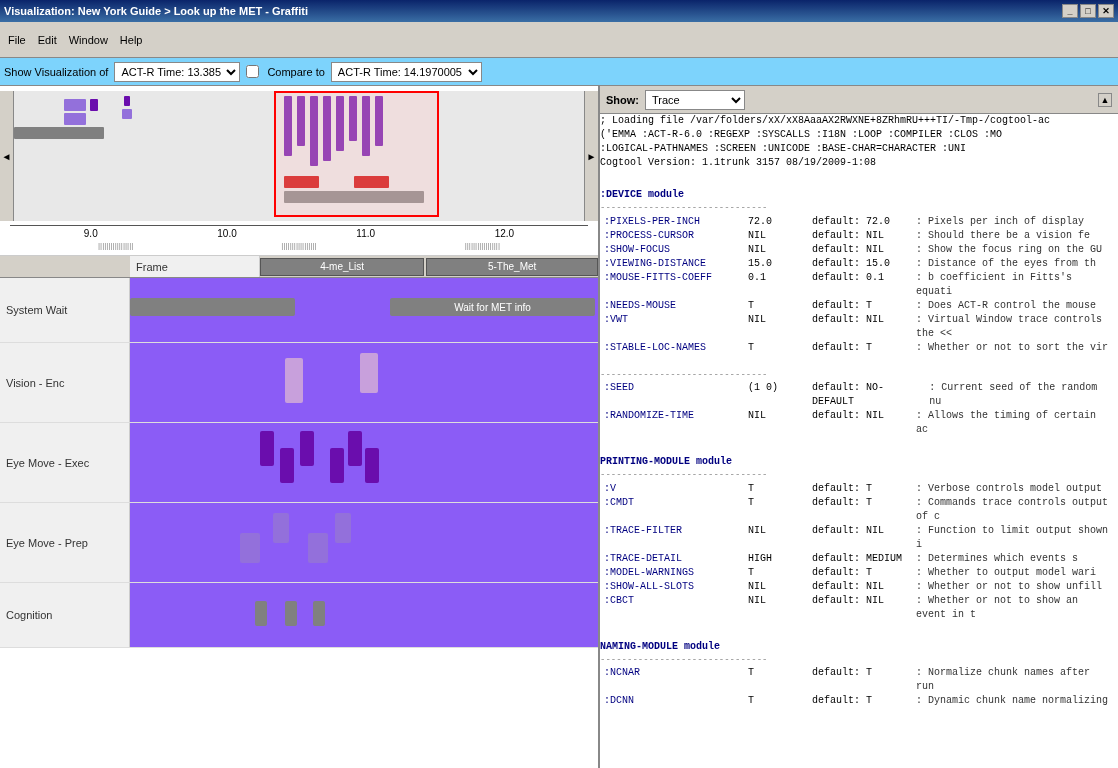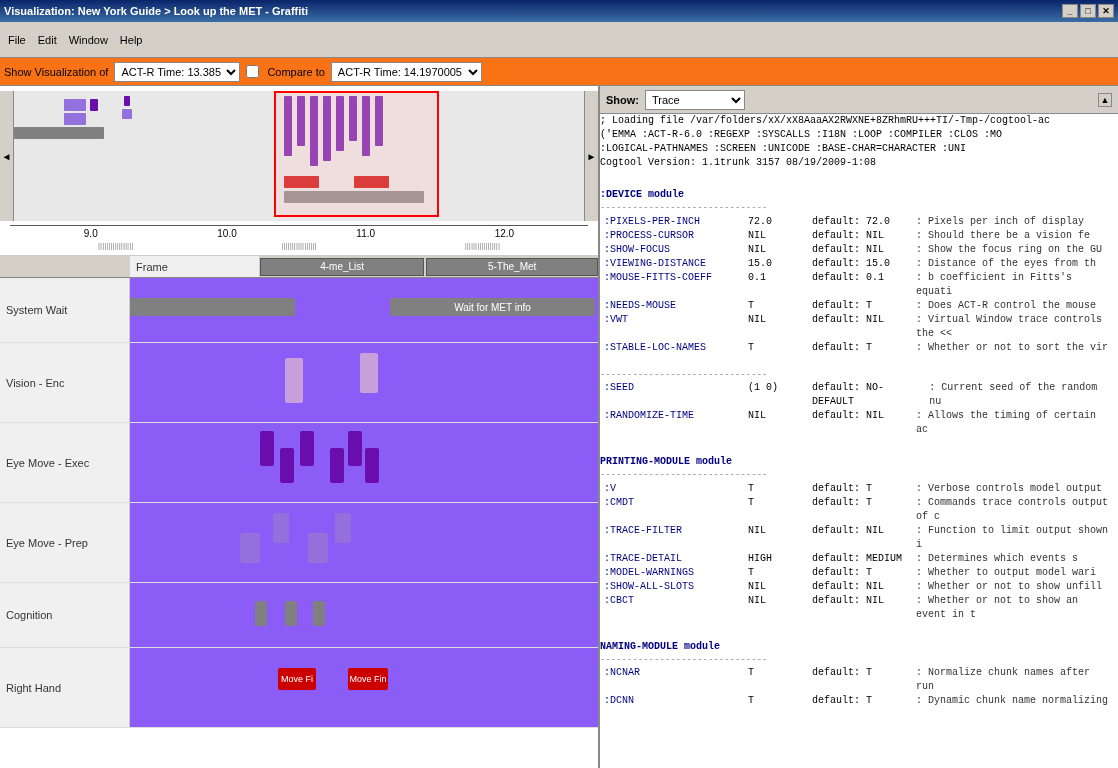--- a/index.html
+++ b/index.html
@@ -45,21 +45,21 @@
       border-bottom: 1px solid #888;
     }
     .menu-item {
       padding: 2px 6px;
       font-size: 11px;
       cursor: pointer;
     }
 
     
     .toolbar {
-      background: #f97316;
+      background: #7dd3fc;
       height: 28px;
       display: flex;
       align-items: center;
       padding: 2px 4px;
       gap: 6px;
       border-bottom: 1px solid #888;
     }
     .toolbar-label { font-size: 11px; }
     .toolbar-select {
       height: 20px;
@@ -450,27 +450,20 @@
 
       <div class="viz-row medium">
         <div class="row-label">Cognition</div>
         <div class="row-content">
           <div class="row-block gray-block" style="left:125px; top:18px; width:12px; height:25px;"></div>
           <div class="row-block gray-block" style="left:155px; top:18px; width:12px; height:25px;"></div>
           <div class="row-block gray-block" style="left:183px; top:18px; width:12px; height:25px;"></div>
         </div>
       </div>
 
-      <div class="viz-row">
-        <div class="row-label">Right Hand</div>
-        <div class="row-content">
-          <div class="row-block red-block" style="left:148px; top:20px; width:38px; height:22px; color:white; font-size:9px; display:flex; align-items:center; justify-content:center;">Move Fi</div>
-          <div class="row-block red-block" style="left:218px; top:20px; width:40px; height:22px; color:white; font-size:9px; display:flex; align-items:center; justify-content:center;">Move Fin</div>
-        </div>
-      </div>
 
     </div>
 
     <div class="bottom-scrollbar">
       <div style="width:14px; height:14px; background:#d4d0c8; border:1px solid #888; display:flex; align-items:center; justify-content:center; cursor:pointer; font-size:8px;">◄</div>
       <div class="scrollbar-track">
         <div class="scrollbar-thumb"></div>
       </div>
       <div style="width:14px; height:14px; background:#d4d0c8; border:1px solid #888; display:flex; align-items:center; justify-content:center; cursor:pointer; font-size:8px;">►</div>
     </div>

